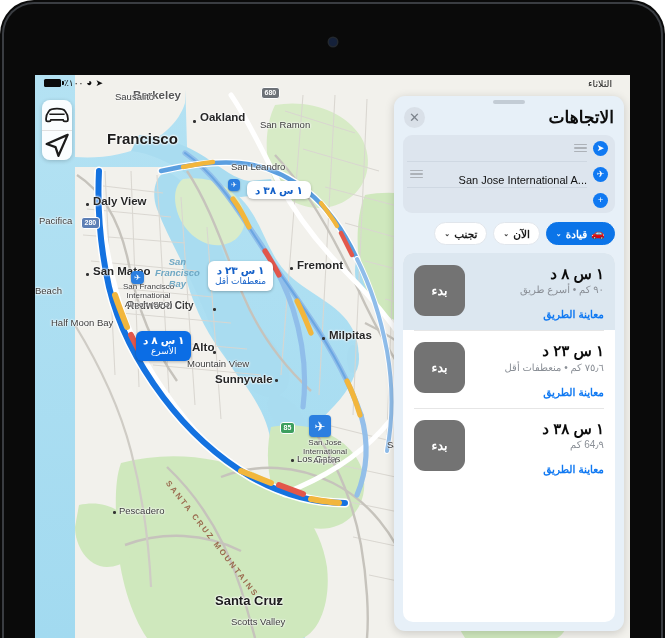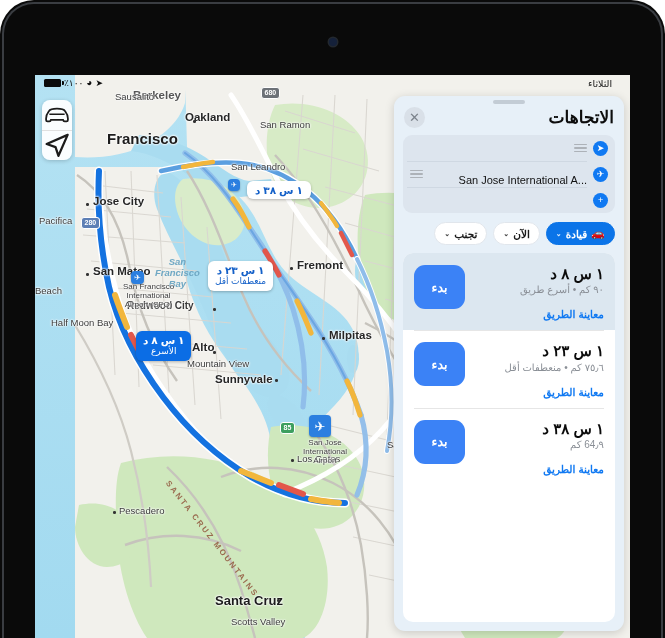--- a/index.html
+++ b/index.html
@@ -229,22 +229,22 @@
   .route.selected { background: #dce7f0; }
   .route + .route::before {
     content: ""; position: absolute; top: 0; right: 11px; left: 11px;
     height: 1px; background: #e6e6e6;
   }
   .rinfo { flex: 1; min-width: 0; }
   .rtime { font-size: 15px; font-weight: 700; color: #0b0b0b; line-height: 1.15; }
   .rmeta { font-size: 10px; color: #8a8f96; margin-top: 2px; }
   .rlink { font-size: 10.5px; color: #1079f2; font-weight: 600; margin-top: 13px; }
   .gobtn {
-    flex: none; width: 51px; height: 44px; border-radius: 11px;
-    background: #3b82f6; color: #fff;
+    flex: none; width: 51px; height: 51px; border-radius: 11px;
+    background: #737373; color: #fff;
     display: flex; align-items: center; justify-content: center;
     font-size: 12.5px; font-weight: 700; border: none; cursor: pointer;
   }
 </style>
 </head>
 <body>
 
 <div id="device">
   <div id="camera"></div>
 
@@ -391,26 +391,26 @@
         </g>
 
         <path d="M322 184 C336 212 346 244 352 276 C358 310 358 344 352 376" stroke="#ffffff" stroke-width="6" fill="none" stroke-linecap="round"></path>
         <path d="M322 184 C336 212 346 244 352 276 C358 310 358 344 352 376" stroke="#8fbdea" stroke-width="4" fill="none" stroke-linecap="round"></path>
 
         <path d="M40 250 C62 286 84 330 96 376 C108 422 114 470 116 512" stroke="#cfccc5" stroke-width="2.2" fill="none"></path>
       </svg>
 
       <div id="map-labels">
         <div class="mlabel city-lg" style="left:72px;top:55px">Francisco</div>
-        <div class="mlabel city-md" style="left:150px;top:36px">Oakland</div>
+        <div class="mlabel city-md" style="left:165px;top:36px">Oakland</div>
         <div class="citydot" style="left:158px;top:45px"></div>
         <div class="mlabel city-lg" style="left:180px;top:518px;font-size:13px">Santa Cruz</div>
         <div class="citydot" style="left:242px;top:524px"></div>
 
-        <div class="mlabel city-md" style="left:58px;top:120px">Jose City</div>
+        <div class="mlabel city-md" style="left:58px;top:120px">Daly View</div>
         <div class="citydot" style="left:51px;top:128px"></div>
         <div class="mlabel city-md" style="left:58px;top:190px">San Mateo</div>
         <div class="citydot" style="left:51px;top:198px"></div>
         <div class="mlabel city-sm" style="left:92px;top:225px;font-size:10px;font-weight:600">Redwood City</div>
         <div class="citydot" style="left:178px;top:233px"></div>
         <div class="mlabel city-md" style="left:130px;top:266px">Palo Alto</div>
         <div class="citydot" style="left:178px;top:276px"></div>
         <div class="mlabel city-md" style="left:180px;top:298px">Sunnyvale</div>
         <div class="citydot" style="left:240px;top:304px"></div>
         <div class="mlabel city-md" style="left:262px;top:184px">Fremont</div>

